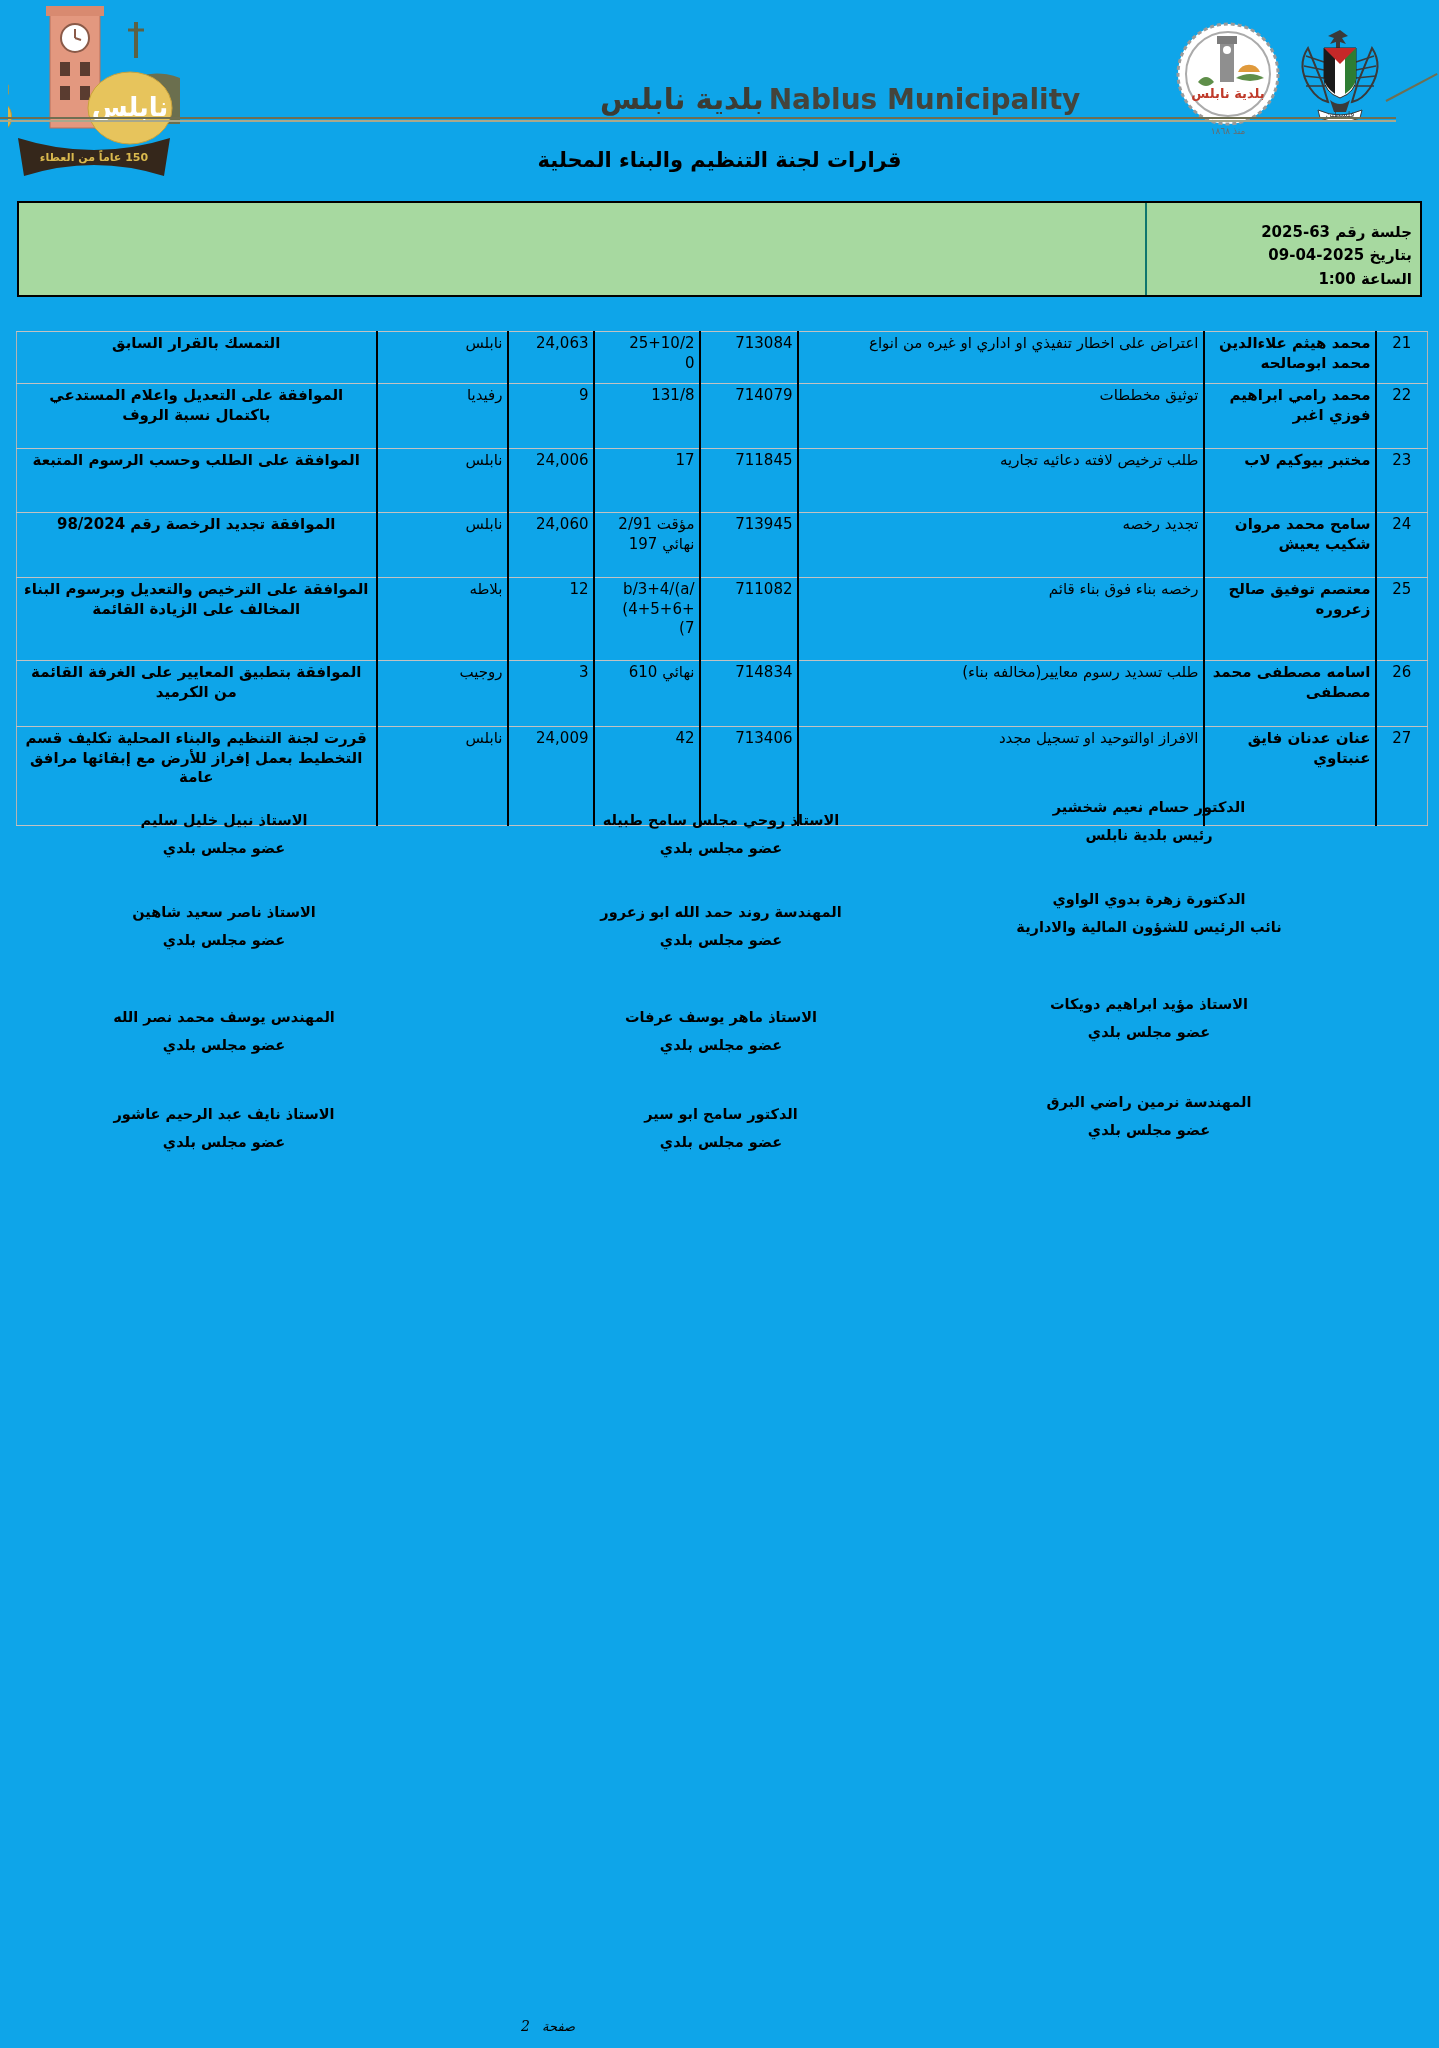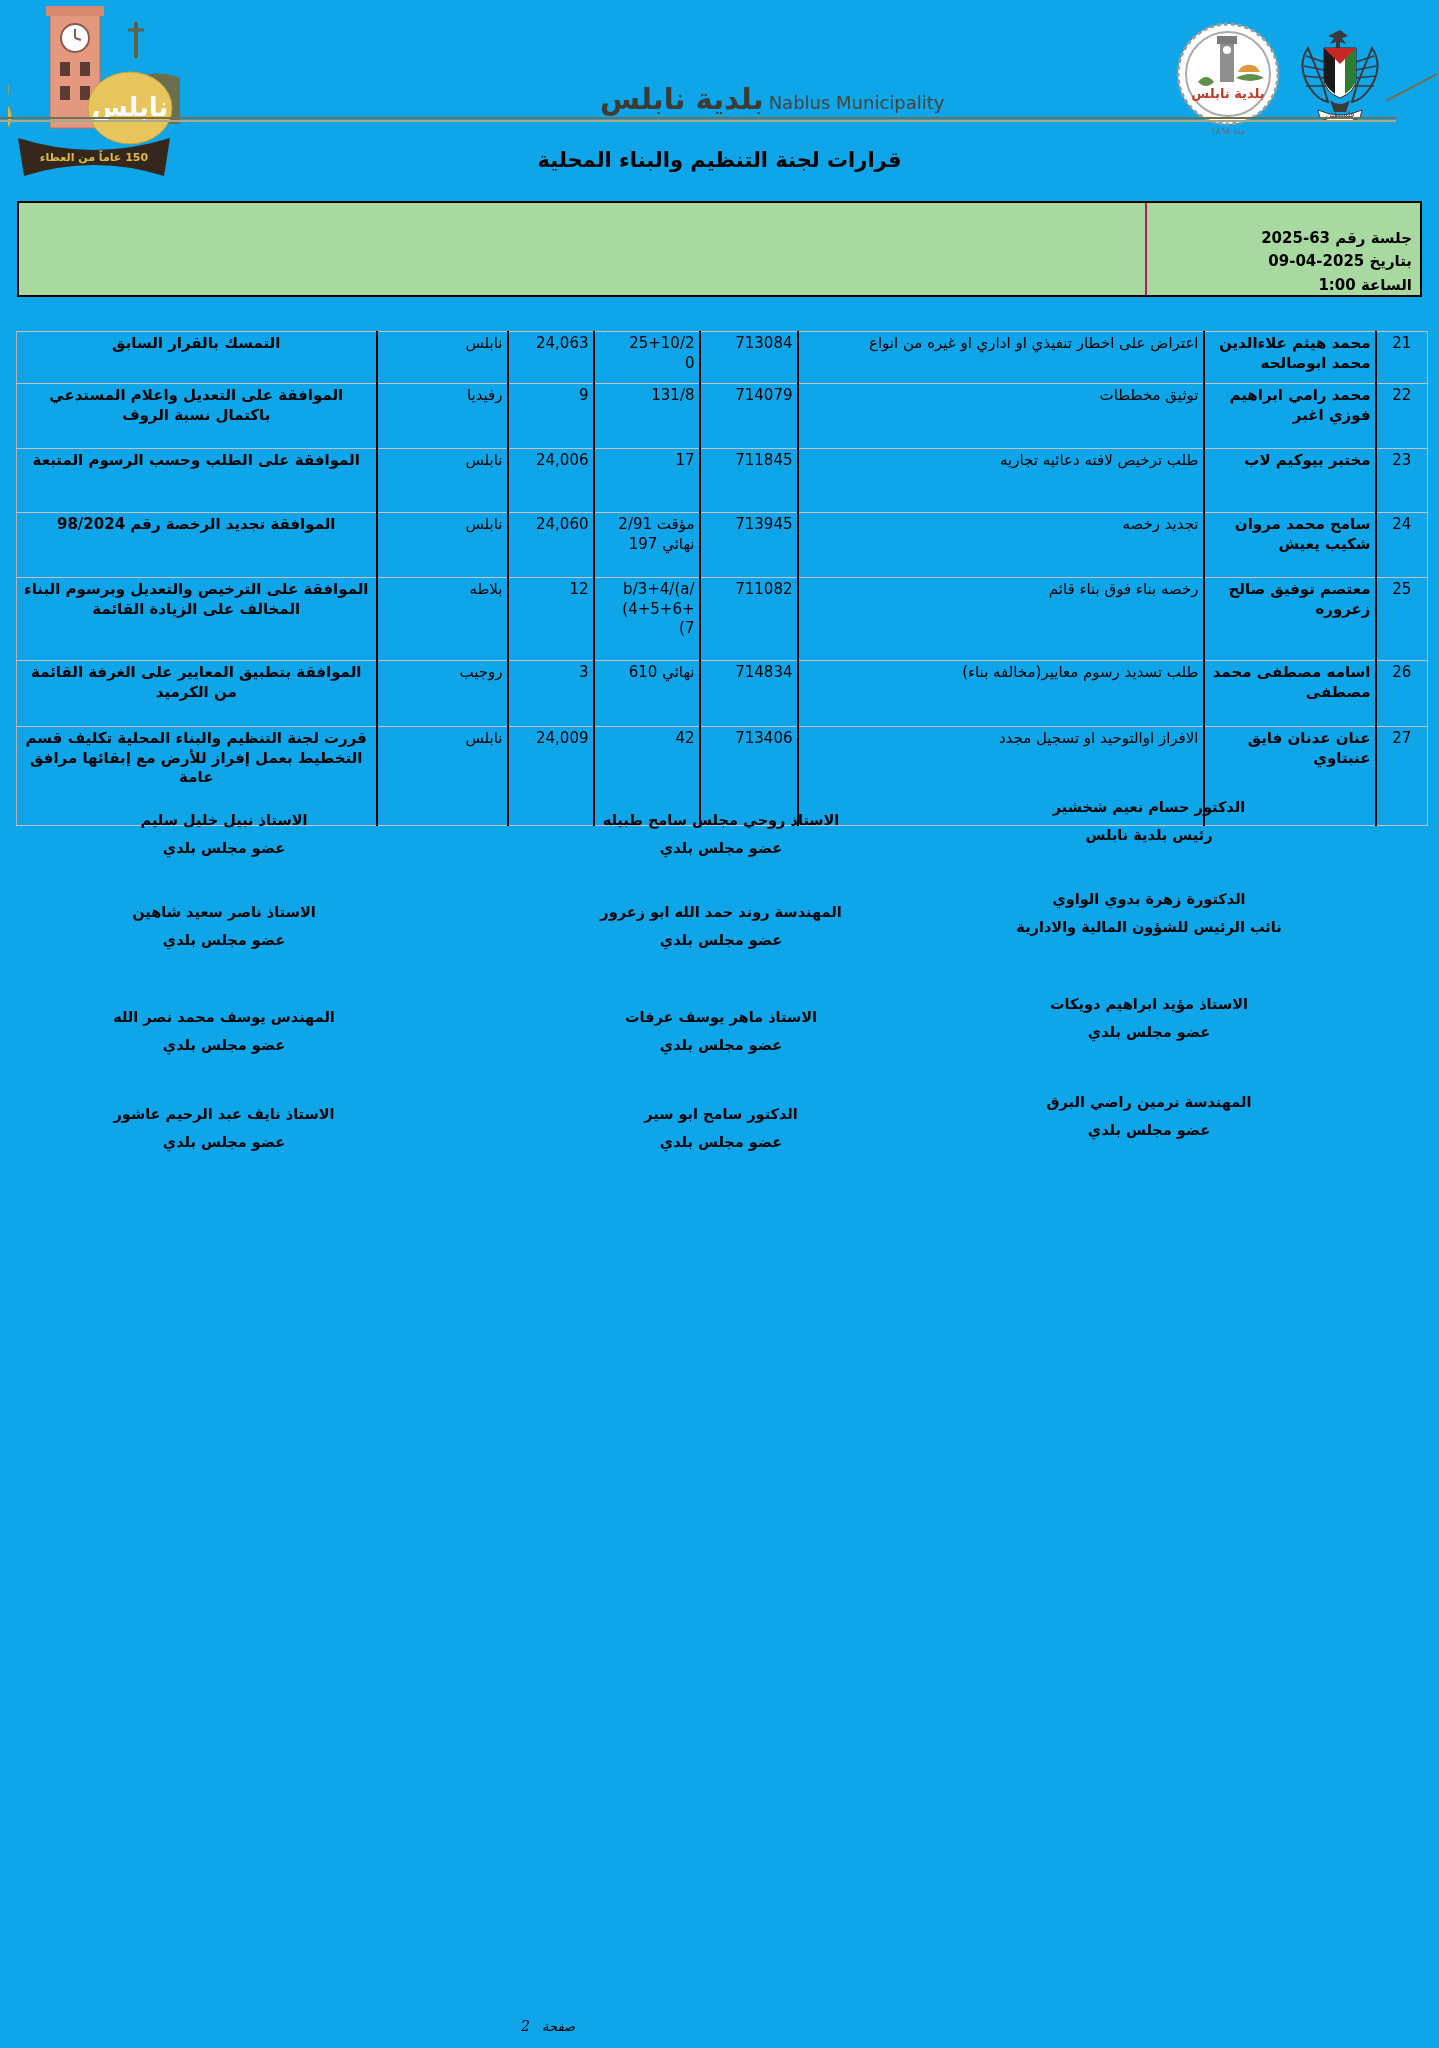--- a/index.html
+++ b/index.html
@@ -7,32 +7,32 @@
     position:relative; width:1439px; height:2048px; margin:0 auto;
     background:#0ea5e9; overflow:hidden;
     font-family:"DejaVu Sans", sans-serif; color:#000; direction:rtl;
   }
   
   .logo150{position:absolute; top:4px; left:8px; width:172px; height:172px;}
   .eagle{position:absolute; top:26px; left:1288px; width:104px; height:94px;}
   .seal{position:absolute; top:20px; left:1172px; width:112px; height:118px;}
   .brand{position:absolute; top:82px; left:600px; width:572px; text-align:left; white-space:nowrap;}
   .brand .ar{font-size:29px; font-weight:bold; color:#3c3c34; letter-spacing:1px;}
-  .brand .en{font-size:18px; font-weight:normal; color:#44443c; margin-right:10px;}
+  .brand .en{font-size:28px; font-weight:bold; color:#44443c; margin-right:10px;}
   .rule{position:absolute; top:117px; left:0; width:1396px; height:0;
         border-top:2px solid #6f6f52; box-shadow:0 3px 0 #a8a88c;}
   .rule-diag{position:absolute; top:100px; left:1386px; width:58px; height:0;
         border-top:2px solid #6f6f52; transform:rotate(-28deg); transform-origin:left center;}
   .doc-title{position:absolute; top:148px; left:0; width:100%; text-align:center;
         font-size:21px; font-weight:bold;}
   
   .session-box{position:absolute; top:201px; left:17px; width:1405px; height:96px;
         background:#a7d9a0; border:2px solid #000; box-sizing:border-box; display:flex;}
-  .session-info{width:275px; border-left:2px solid #be185d; box-sizing:border-box;
-        padding:24px 8px 0 4px; font-size:15px; font-weight:bold; line-height:1.55;}
+  .session-info{width:275px; border-left:2px solid #0f766e; box-sizing:border-box;
+        padding:18px 8px 0 4px; font-size:15px; font-weight:bold; line-height:1.55;}
   .attendance{flex:1; padding:14px 12px 0 10px; font-size:13.5px; font-weight:bold; line-height:1.9;}
   
   table.decisions{position:absolute; top:331px; left:16px; width:1411px;
         border-collapse:collapse; table-layout:fixed; font-size:15px;
         border:1px solid #b4b4b4;}
   table.decisions td{border-left:2px solid #000; border-top:1px solid #c2c2c2;
         border-bottom:1px solid #c2c2c2; vertical-align:top; padding:2px 4px;
         line-height:1.3; overflow:hidden;}
   table.decisions td:last-child{border-left:none;}
   td.c-no{text-align:center; padding-left:2px;}

